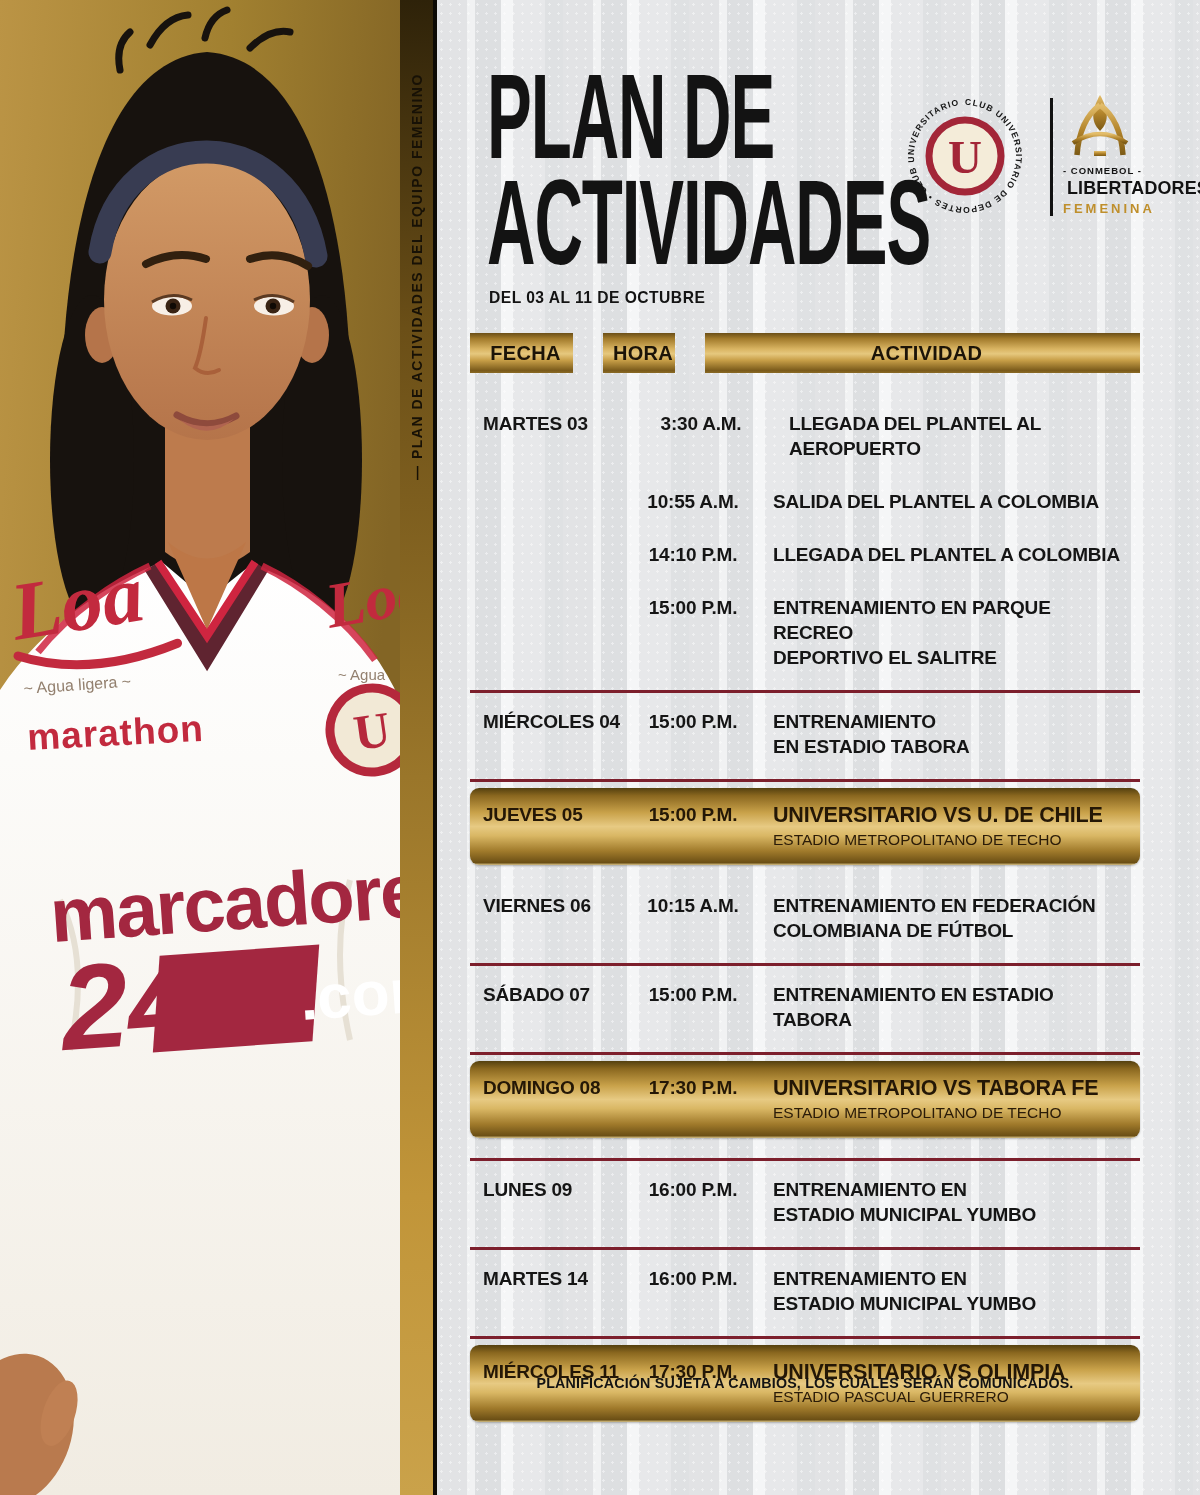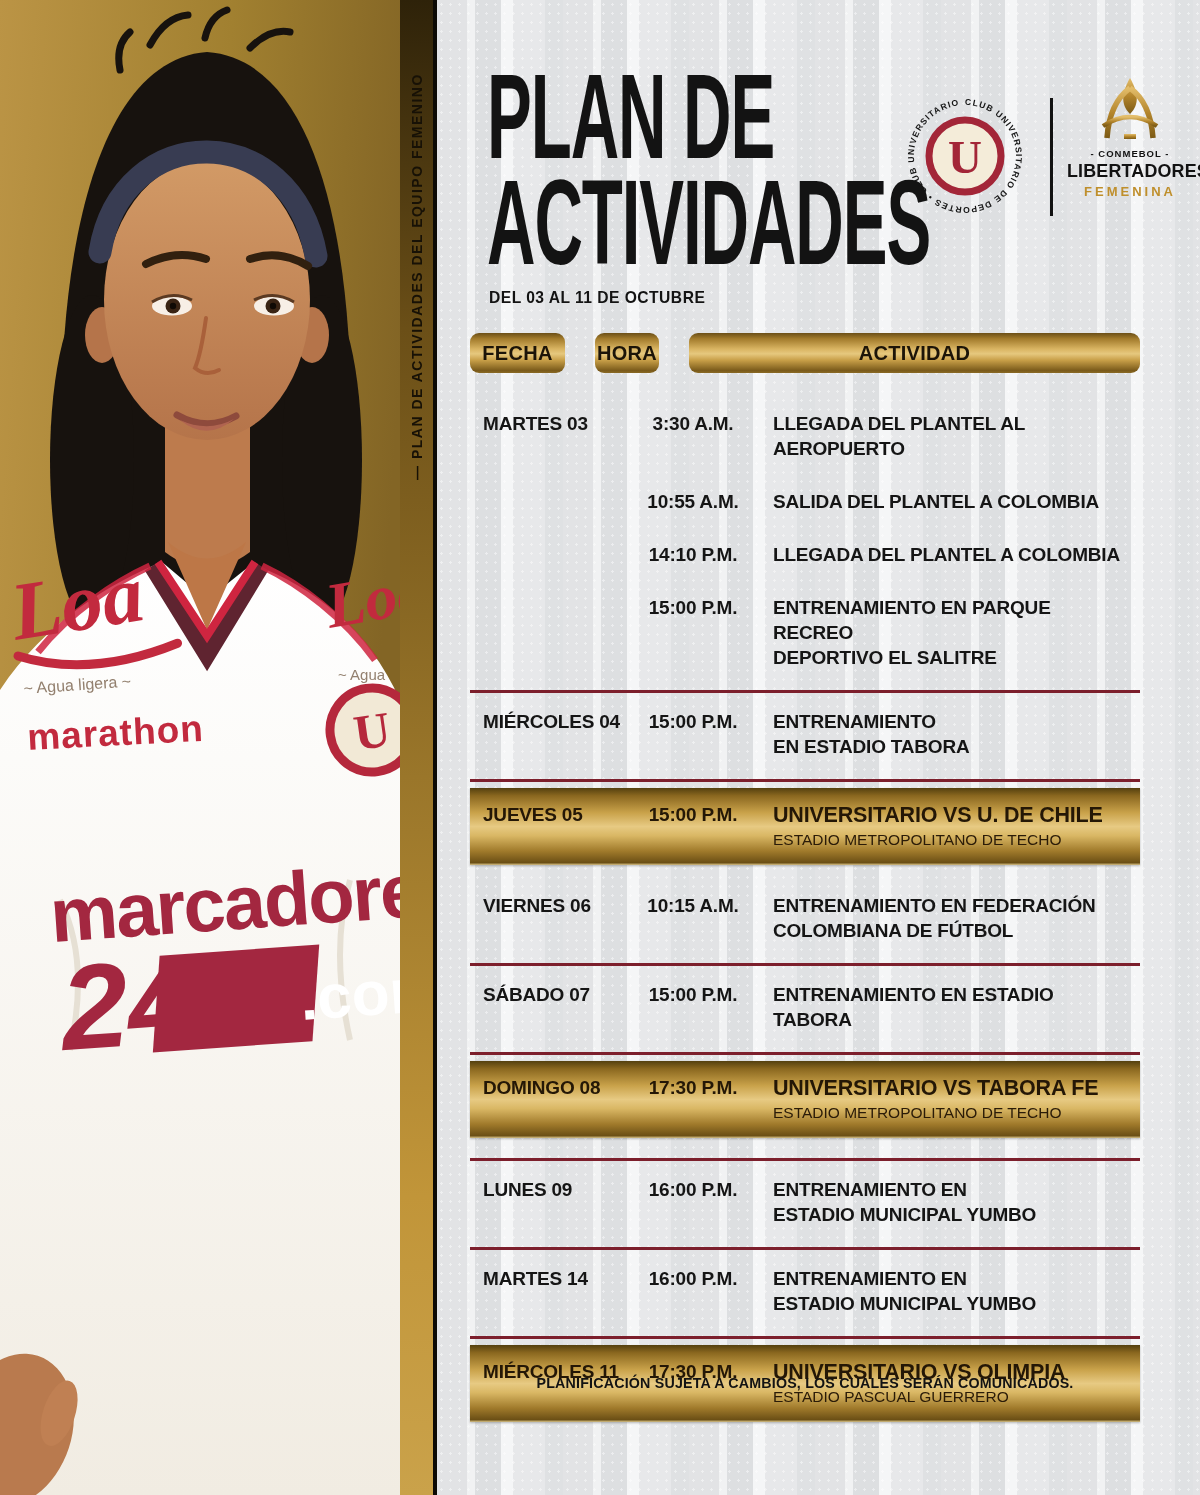--- a/index.html
+++ b/index.html
@@ -34,45 +34,45 @@
 
   .title{position:absolute;left:50px;top:64px;color:#131313;font-weight:bold;
     font-size:120px;line-height:.88em;letter-spacing:-2px;
     transform:scaleX(.56);transform-origin:left top;white-space:nowrap;}
   .subtitle{position:absolute;left:52px;top:288px;font-size:17px;font-weight:bold;
     letter-spacing:.5px;color:#131313;transform:scaleX(.92);transform-origin:left top;white-space:nowrap;}
 
   
   .club-logo{position:absolute;left:466px;top:94px;width:124px;height:124px;}
   .logo-divider{position:absolute;left:613px;top:98px;width:3px;height:118px;background:#111;}
-  .tourn-logo{position:absolute;left:626px;top:76px;width:134px;text-align:center;color:#121212;}
+  .tourn-logo{position:absolute;left:626px;top:93px;width:134px;color:#121212;}
   .tourn-logo .conmebol{font-size:9.5px;font-weight:bold;letter-spacing:1px;margin-top:2px;}
   .tourn-logo .liber{font-size:19px;font-weight:bold;letter-spacing:.2px;margin-top:1px;transform:scaleX(.94);transform-origin:center top;}
   .tourn-logo .fem{font-size:13px;font-weight:bold;letter-spacing:3px;color:#bf8f2c;margin-top:2px;}
 
   
   .schedule{position:absolute;left:33px;top:333px;width:670px;display:flex;flex-direction:column;}
   .chips{display:flex;}
   .chip{height:40px;display:flex;align-items:center;justify-content:center;
-    font-weight:bold;font-size:20px;color:#1c1408;border-radius:9px;letter-spacing:.3px;
-    background:linear-gradient(180deg,#6b4f17 0%,#a17a2b 14%,#d9b462 40%,#e6c87e 52%,#c89f48 68%,#7a5a1a 94%,#8a6a24 100%);}
+    font-weight:bold;font-size:20px;color:#1c1408;border-radius:0;letter-spacing:.3px;
+    background:linear-gradient(180deg,#6b4f17 0%,#a17a2b 14%,#d9b462 40%,#e6c87e 52%,#c89f48 68%,#7a5a1a 94%,#8a6a24 100%);padding-left:8px;}
   .chip-fecha{width:95px;margin-right:30px;}
   .chip-hora{width:64px;margin-right:30px;}
   .chip-act{flex:1;}
 
   .srow{display:grid;grid-template-columns:130px 160px 1fr;align-items:start;
     padding:0 13px;margin-top:28px;color:#151515;}
-  .srow:first-child{margin-top:38px;}
+  .srow:first-child{margin-top:38px;gap:8px;}
   .c-date,.c-time{font-size:19px;font-weight:bold;line-height:25px;letter-spacing:-.2px;white-space:nowrap;}
   .c-time{text-align:center;}
   .c-act{padding-right:4px;}
   .act-main{font-size:19px;font-weight:bold;line-height:25px;letter-spacing:-.2px;white-space:pre-line;}
   .act-venue{font-size:15.5px;font-weight:normal;line-height:20px;margin-top:2px;color:#2a1b08;}
 
-  .srow.highlight{border-radius:0;padding:14px 13px 15px;color:#241706;
+  .srow.highlight{border-radius:9px;padding:14px 13px 15px;color:#241706;
     background:linear-gradient(180deg,#54400f 0%,#8a671f 10%,#c9a24a 32%,#e7ca83 50%,#d9b764 62%,#a07a2b 82%,#6b4f15 97%,#d9c48a 100%);
     box-shadow:0 1px 2px rgba(0,0,0,.25);}
   .srow.highlight .act-main{font-size:21.5px;line-height:26px;}
 
   .sdivider{height:3px;background:#7c1f2c;margin-top:20px;}
   .sdivider + .srow{margin-top:16px;}
   .sdivider + .srow.highlight{margin-top:6px;}
 
   .footer-note{position:absolute;left:33px;top:1374px;width:670px;text-align:center;
     font-size:15px;font-weight:bold;letter-spacing:.2px;color:#131313;transform:scaleX(.95);}

